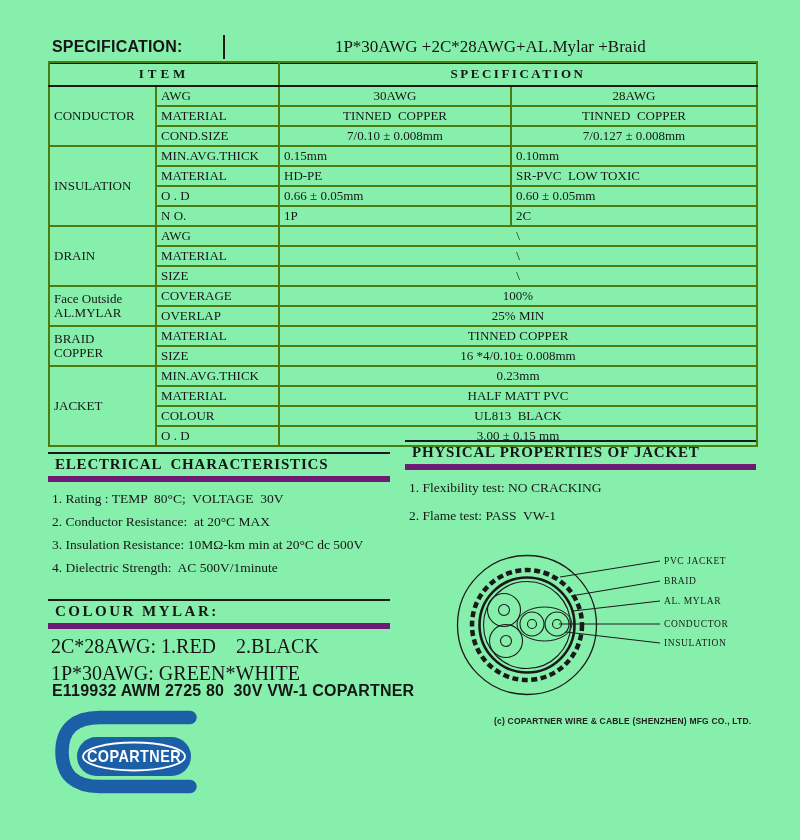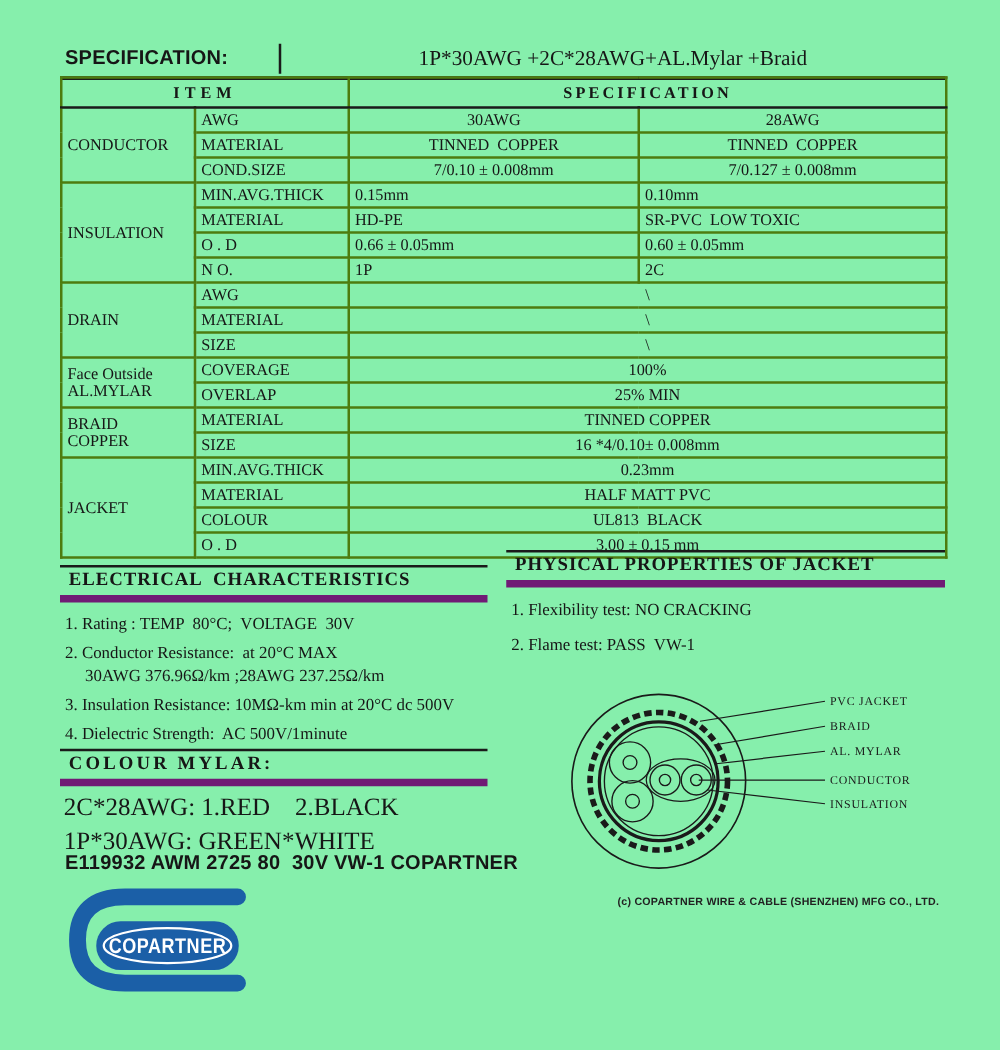--- a/index.html
+++ b/index.html
@@ -214,21 +214,20 @@
         <td class="c" colspan="2">3.00 ± 0.15 mm</td>
       </tr>
     </tbody>
   </table>
 
   <div class="section" id="electrical">
     <div class="sec-head">ELECTRICAL  CHARACTERISTICS</div>
     <div class="sec-body">
       <div class="line">1. Rating : TEMP  80°C;  VOLTAGE  30V</div>
       <div class="line">2. Conductor Resistance:  at 20°C MAX</div>
-      <div class="line indent">30AWG 376.96Ω/km ;28AWG 237.25Ω/km</div>
       <div class="line">3. Insulation Resistance: 10MΩ-km min at 20°C dc 500V</div>
       <div class="line">4. Dielectric Strength:  AC 500V/1minute</div>
     </div>
   </div>
 
   <div class="section" id="physical">
     <div class="sec-head">PHYSICAL PROPERTIES OF JACKET</div>
     <div class="sec-body">
       <div class="line">1. Flexibility test: NO CRACKING</div>
       <div class="line">2. Flame test: PASS  VW-1</div>

